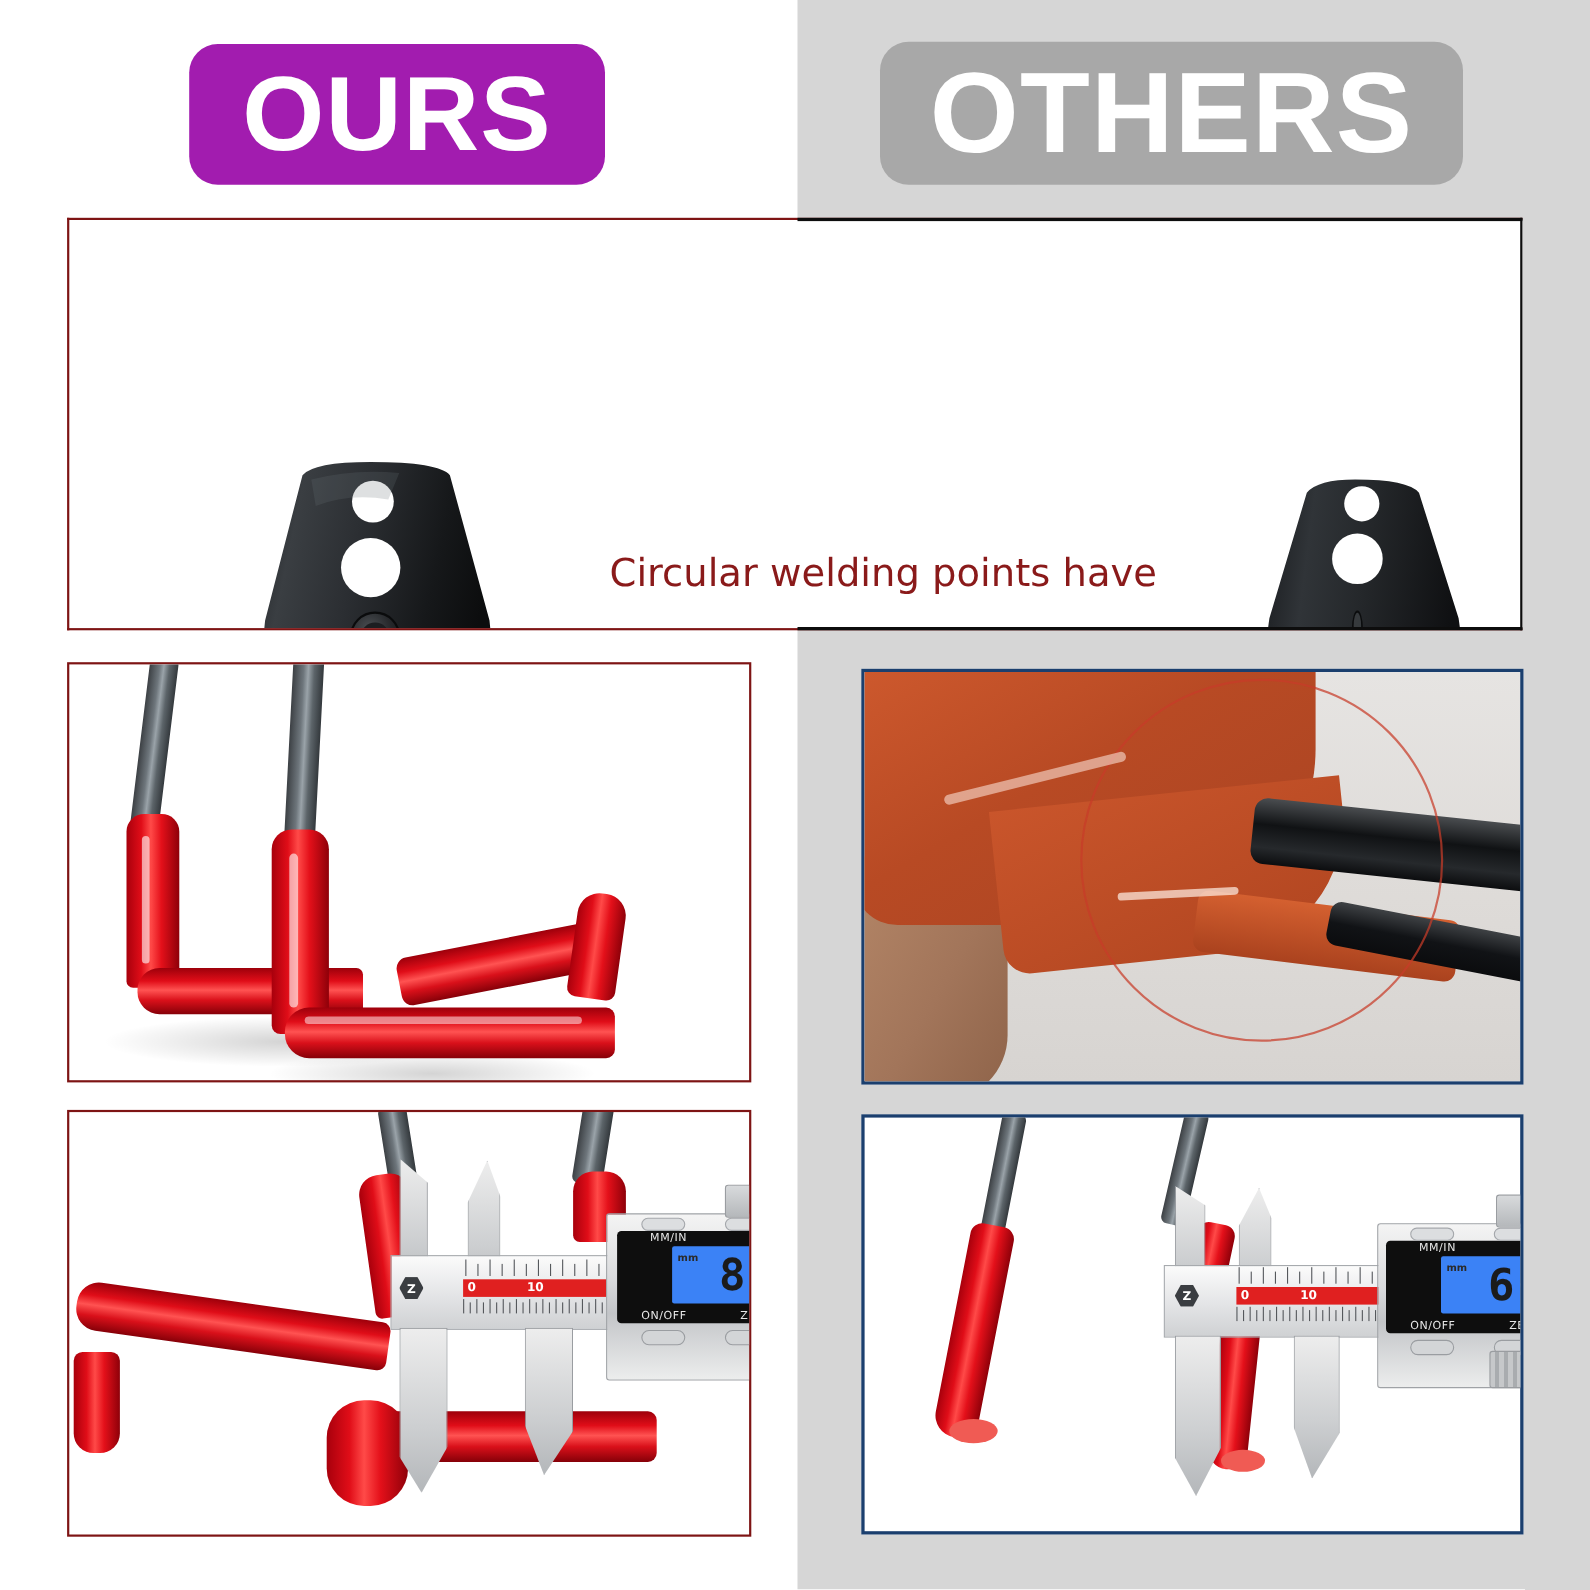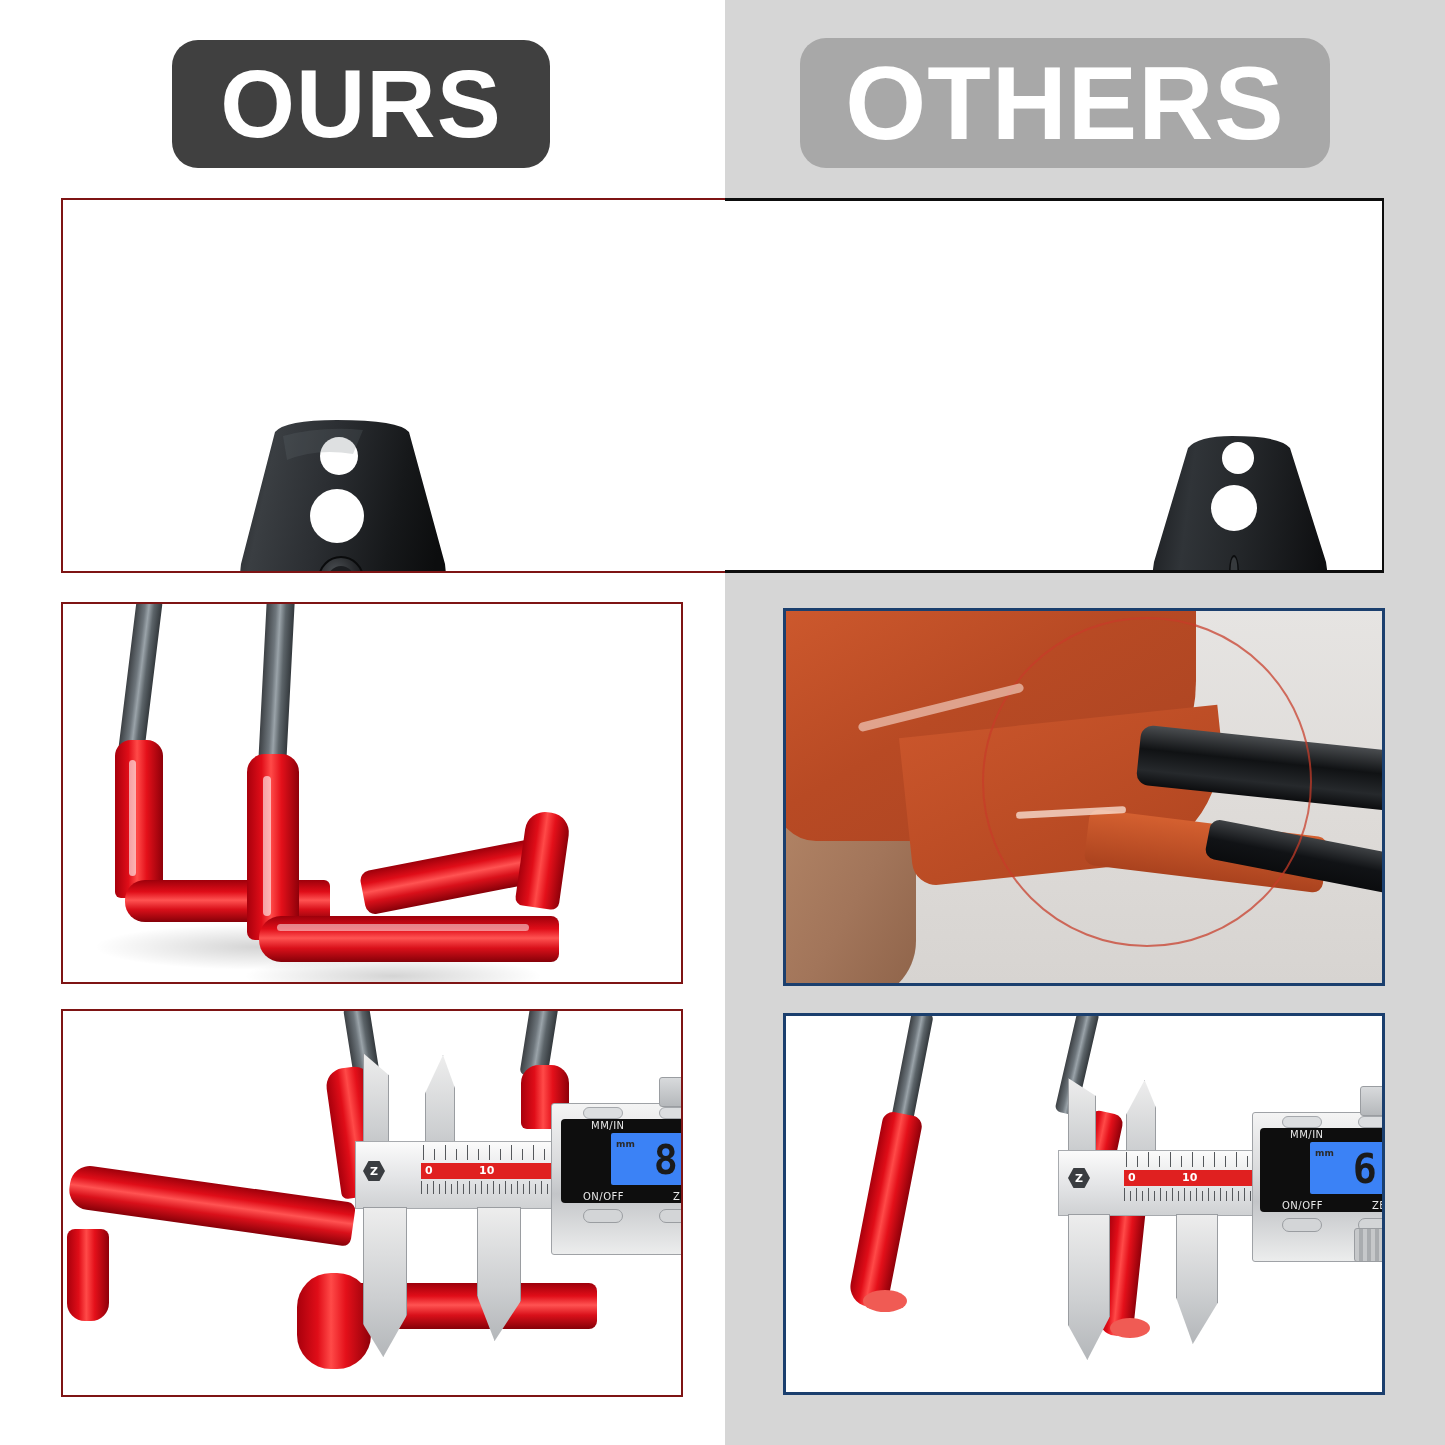--- a/index.html
+++ b/index.html
@@ -35,21 +35,21 @@
     justify-content: center;
     border-radius: 26px;
     font-weight: bold;
     letter-spacing: 1px;
     color: #ffffff;
     line-height: 1;
   }
   #badge-ours {
     left: 172px; top: 40px;
     width: 378px; height: 128px;
-    background: #404040;
+    background: #a21caf;
     font-size: 96px;
   }
   #badge-others {
     left: 800px; top: 38px;
     width: 530px; height: 130px;
     background: #a8a8a8;
     font-size: 104px;
   }
 
   
@@ -265,20 +265,21 @@
     <circle cx="128" cy="165" r="13" fill="#1c1e21"></circle>
     <circle cx="55" cy="192" r="21" fill="url(#weldOurs)" stroke="#0a0b0c" stroke-width="2"></circle>
     <circle cx="55" cy="192" r="12" fill="#1c1e21"></circle>
     <circle cx="200" cy="192" r="21" fill="url(#weldOurs)" stroke="#0a0b0c" stroke-width="2"></circle>
     <circle cx="200" cy="192" r="12" fill="#1c1e21"></circle>
 
     <path d="M70 22 Q108 12 150 16 L140 40 Q104 34 74 46 Z" fill="#6b7076" opacity="0.22"></path>
   </svg>
 
   <div id="callout">
+    <div>Circular welding points have</div>
 
   </div>
 
   <svg class="bracket-wrap" id="bracket-others" viewBox="0 0 250 342">
     <defs>
       <linearGradient id="plateOth" x1="0" y1="0" x2="1" y2="0.2">
         <stop offset="0%" stop-color="#17191c"></stop>
         <stop offset="25%" stop-color="#303438"></stop>
         <stop offset="55%" stop-color="#24272a"></stop>
         <stop offset="100%" stop-color="#0f1012"></stop>

